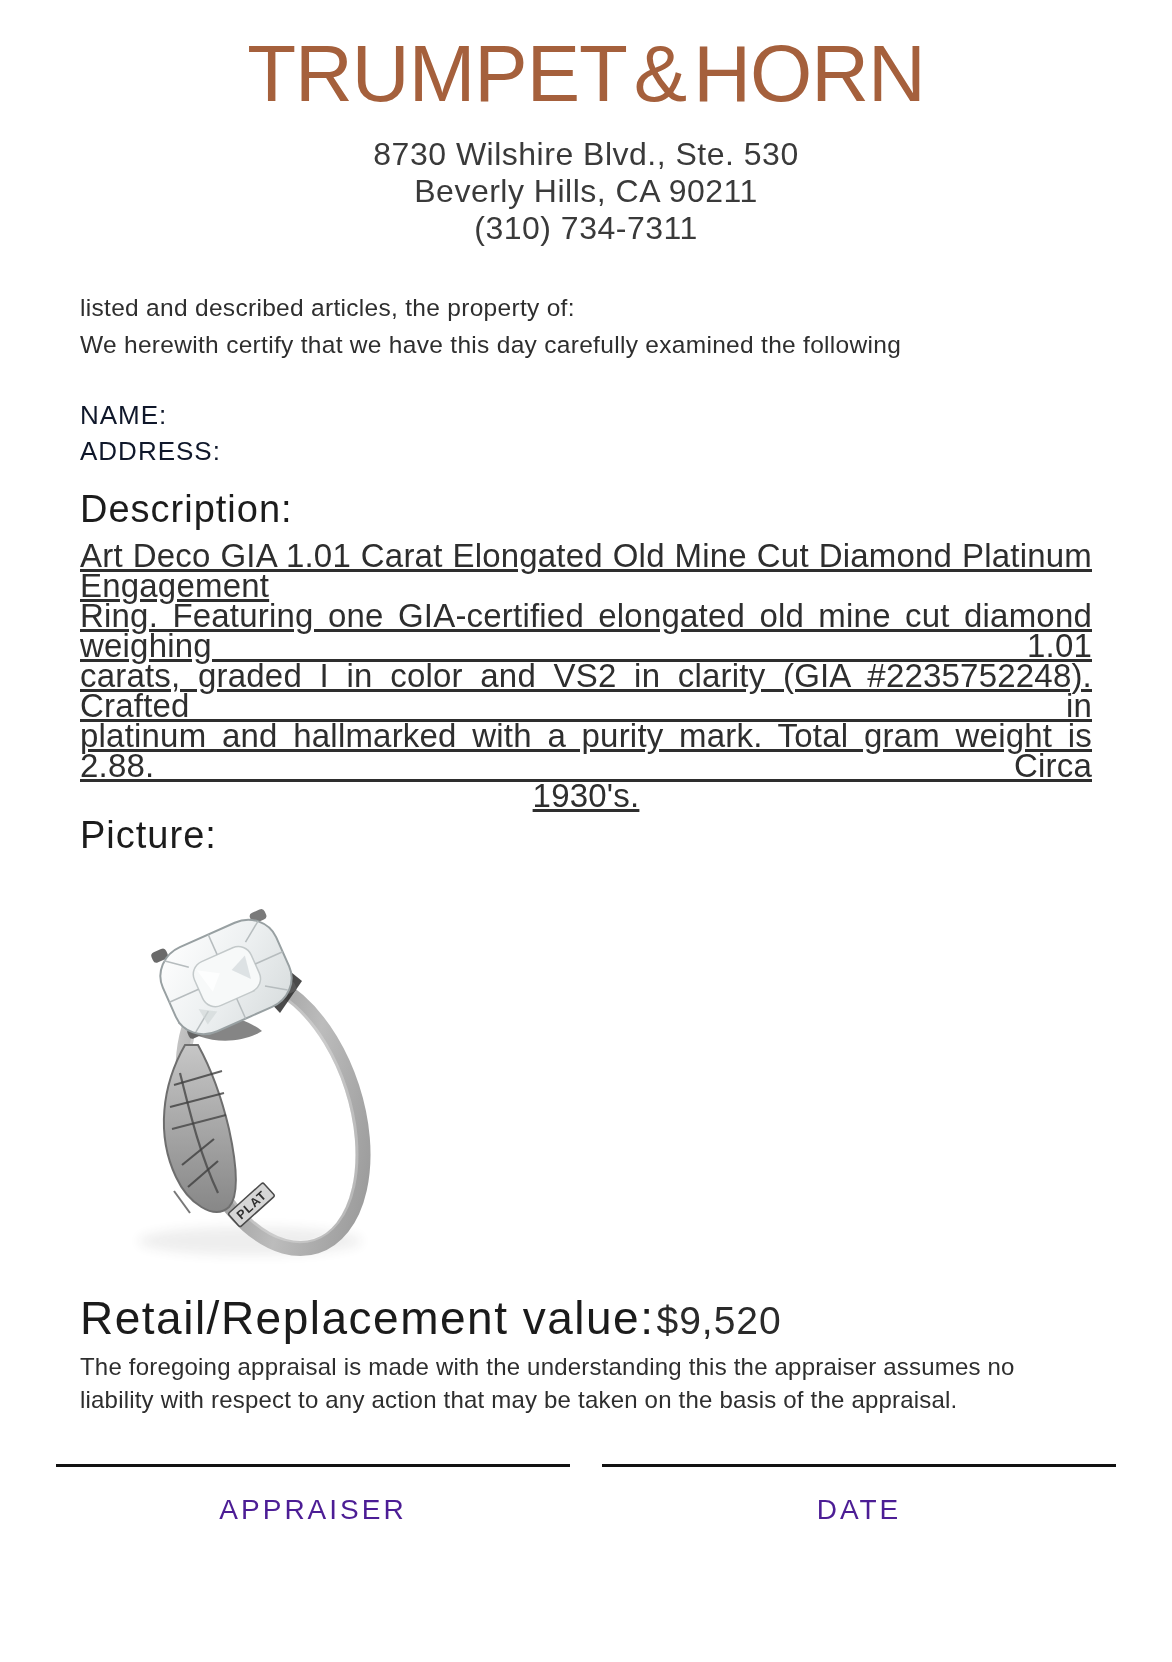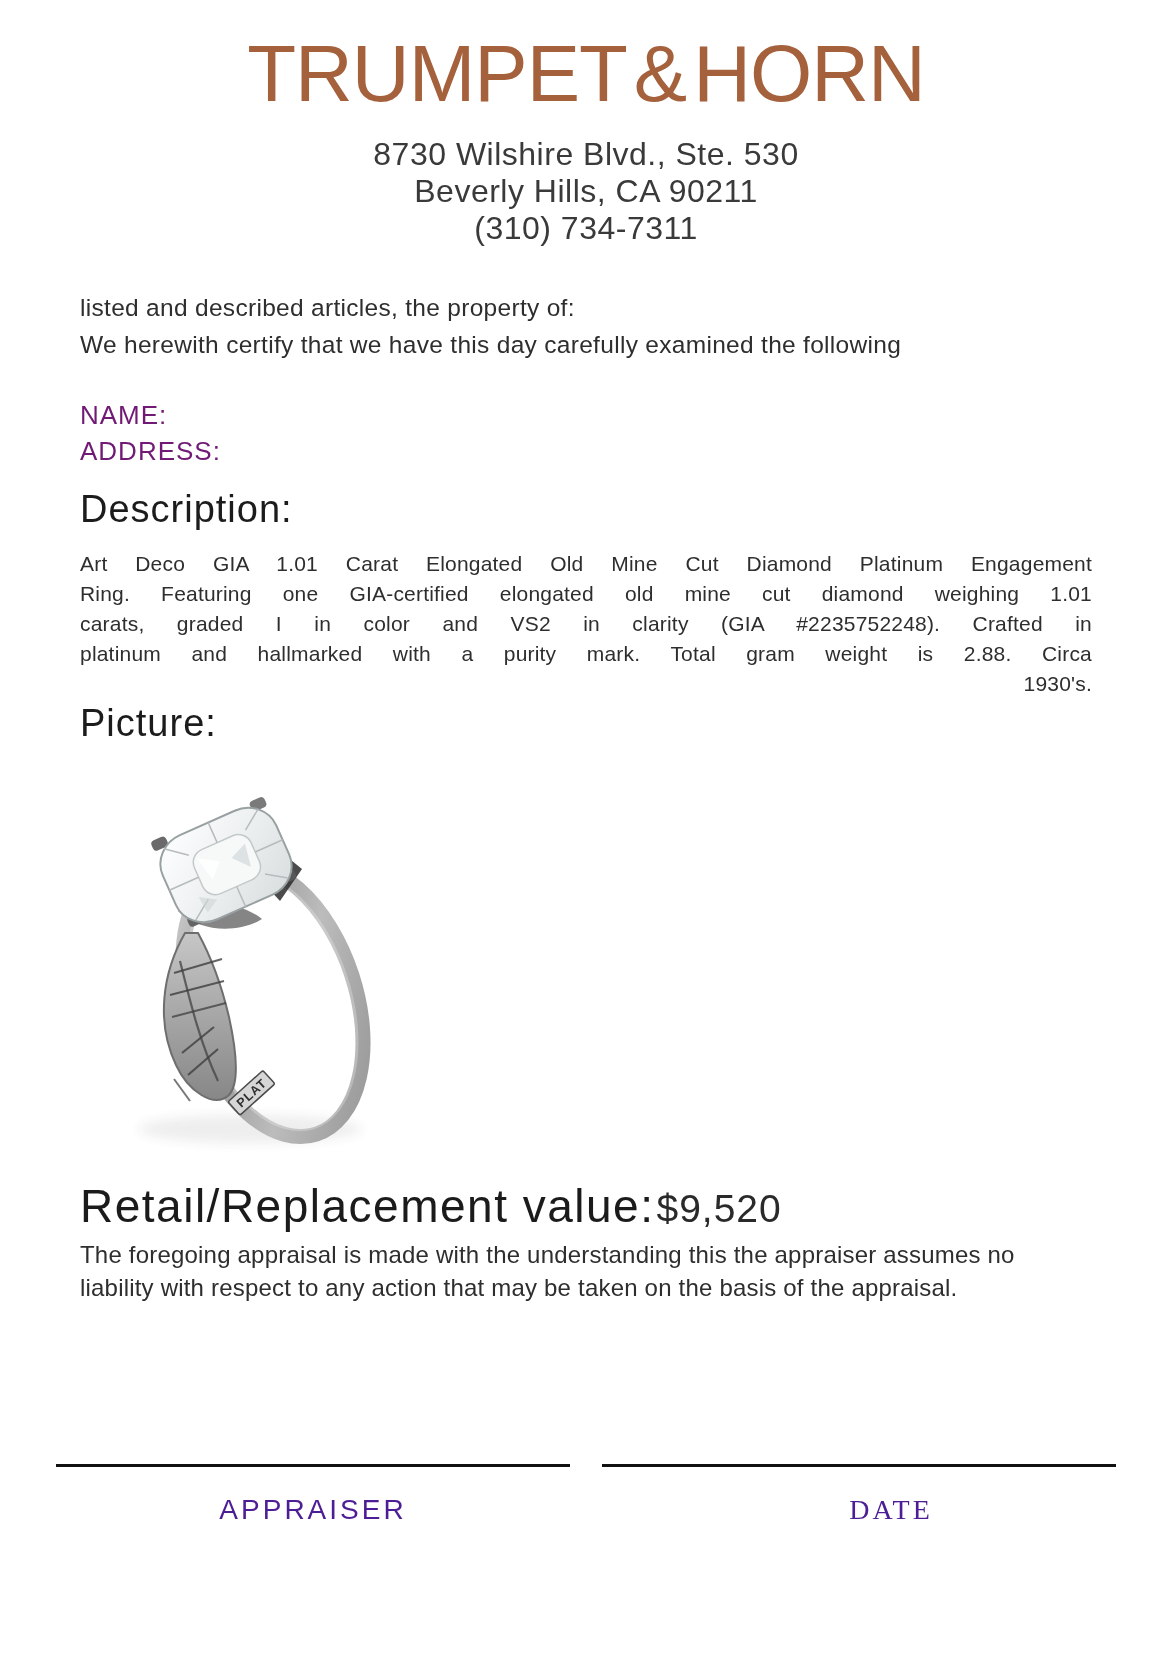--- a/index.html
+++ b/index.html
@@ -19,49 +19,49 @@
   .address {
     margin-top:22px; text-align:center;
     font-size:32px; line-height:37px; color:#3a3a3a; letter-spacing:0.5px;
   }
 
   .certify {
     margin-top:42px; font-size:24.5px; line-height:37px;
     color:#2e2e2e; letter-spacing:0.3px;
   }
 
-  .owner { margin-top:34px; font-size:26px; line-height:36px; letter-spacing:1px; color:#701a75; }
+  .owner { margin-top:34px; font-size:26px; line-height:36px; letter-spacing:1px; color:#0f172a; }
 
   .section-heading {
     font-size:38px; line-height:48px; color:#1c1c1c; letter-spacing:1px; font-weight:400;
   }
   .heading-description { margin-top:16px; }
   .heading-picture { }
 
-  .desc { margin-top:16px; font-size:21px; line-height:30px; color:#2e2e2e; letter-spacing:0.2px; }
+  .desc { margin-top:8px; font-size:33px; line-height:30px; color:#2e2e2e; letter-spacing:0.2px;text-decoration:underline; }
   .desc .jline { text-align:justify; text-align-last:justify; }
-  .desc .lastline { text-align:right; }
+  .desc .lastline { text-align:center; }
 
   .figure { margin:14px 0 0 50px; width:270px; height:392px; }
 
   .valuation { margin-top:26px; display:flex; align-items:baseline; gap:2px; }
   .valuation .vlabel { font-size:46px; color:#1b1b1b; letter-spacing:1.5px; }
   .valuation .amount { font-size:39px; color:#2a2a2a; letter-spacing:1px; }
 
   .disclaimer { margin-top:5px; font-size:24px; line-height:33px; color:#2e2e2e; letter-spacing:0.2px; }
 
   .sig-line { position:absolute; top:1464px; border-top:3px solid #111111; }
   .sig-line.left  { left:56px;  width:514px; }
   .sig-line.right { left:602px; width:514px; }
   .sig-label {
     position:absolute; top:1494px; font-size:28px; letter-spacing:3px;
     color:#4c1d95; text-align:center;
   }
   .sig-label.left  { left:56px;  width:514px; }
-  .sig-label.right { left:634px; width:514px;font-family:Liberation Serif, serif; }
+  .sig-label.right { left:602px; width:514px; }
 </style>
 </head>
 <body>
 
 <div class="page">
   <div class="content">
 
     <div class="logo">
       <span>TRUMPET</span><span class="amp">&amp;</span><span>HORN</span>
     </div>

